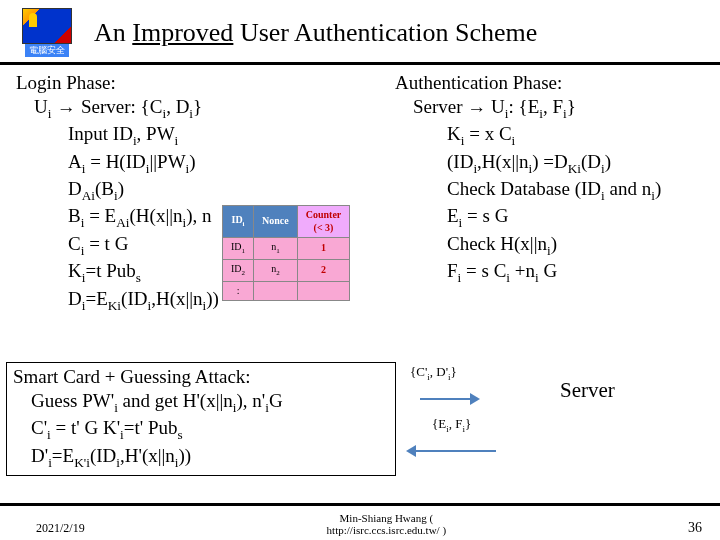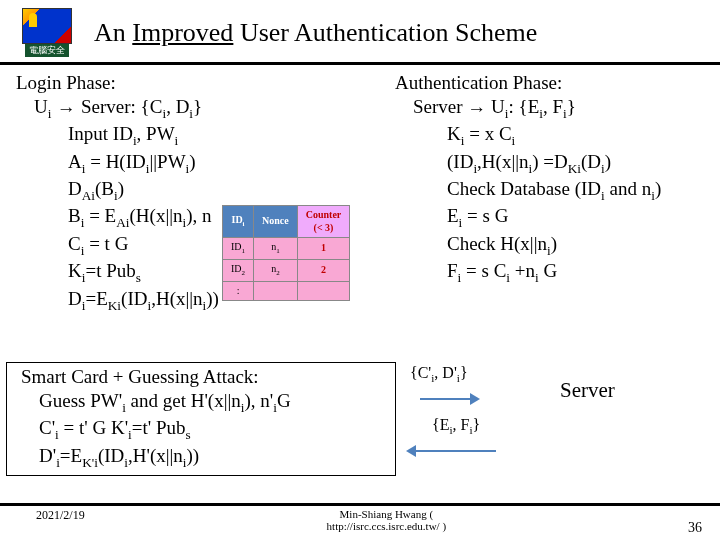--- a/index.html
+++ b/index.html
@@ -36,21 +36,21 @@
     content: "";
     position: absolute;
     top: 4px; left: 6px;
     width: 8px; height: 14px;
     background: #ffcc00;
     border-radius: 4px 4px 0 0;
   }
   .logo-label {
     font-size: 9px;
     color: #fff;
-    background: #14532d;
+    background: #3b82f6;
     padding: 0 4px;
     white-space: nowrap;
   }
   .title {
     font-size: 26px;
     color: #000;
   }
   .title .u { text-decoration: underline; }
   .content {
     position: relative;
@@ -90,29 +90,29 @@
     background: #4f81bd;
     color: #fff;
     font-weight: bold;
   }
   .tbl .cnt { color: #c00000; font-weight: bold; }
   .attack-box {
     position: absolute;
     left: 6px;
     top: 362px;
     border: 1px solid #000;
-    padding: 2px 8px 4px 14px;
+    padding: 2px 8px 4px 6px;
     font-size: 19px;
     line-height: 1.25;
     background: #fff;
     width: 390px;
   }
   .msg {
     position: absolute;
-    font-size: 16px;
+    font-size: 13px;
   }
   .arrow-r {
     display: inline-block;
     width: 60px;
     height: 10px;
     position: relative;
   }
   .arrow-r::before {
     content: "";
     position: absolute;
@@ -155,21 +155,21 @@
   }
   .footer {
     position: absolute;
     bottom: 4px;
     left: 0;
     width: 720px;
     border-top: 3px solid #000;
     padding: 2px 18px 0 36px;
     display: flex;
     justify-content: space-between;
-    align-items: flex-start;
+    align-items: flex-end;
     font-size: 12px;
   }
   .footer-center {
     text-align: center;
     font-size: 11px;
     line-height: 1.1;
   }
   .footer-right { font-size: 14px; margin-top: 12px; }
   .arrow-sym { font-family: Arial, sans-serif; }
 </style>

